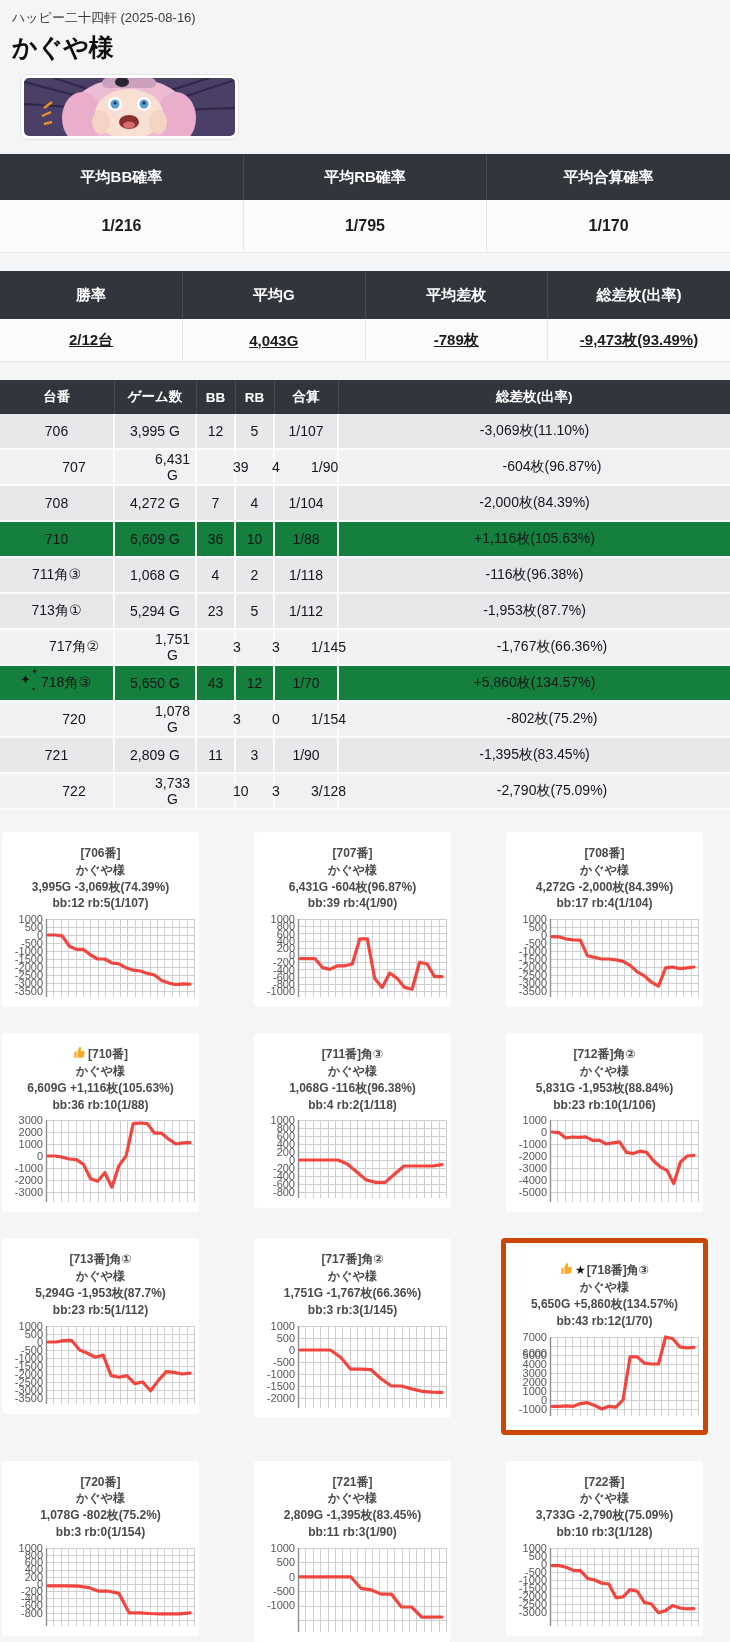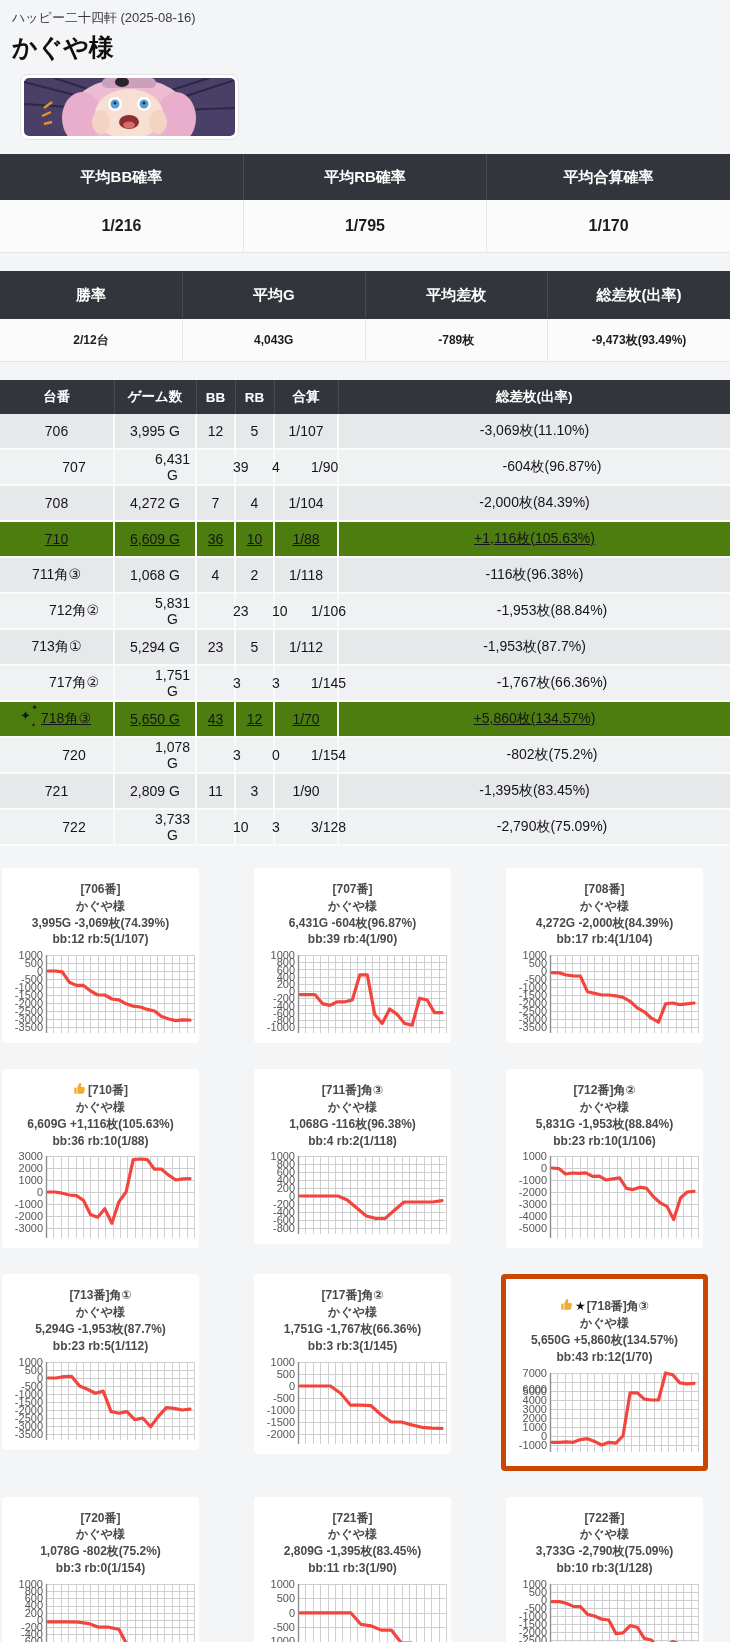--- a/index.html
+++ b/index.html
@@ -14,32 +14,32 @@
     border-radius:8px; padding:3px;}
   .thumb-svg{display:block; width:100%; height:58px; border-radius:5px;}
 
   table{border-collapse:collapse; table-layout:fixed; width:730px;}
   th{background:#32363c; color:#fff; font-weight:700;}
   .sumtable{margin-bottom:18px;}
   .sumtable th{font-size:15px; height:44px; border-right:1px solid #474a50;}
   .sumtable td{background:#fbfbfc; text-align:center; font-size:16px; font-weight:700;
     height:50px; color:#1b1c1e; border-right:1px solid #e7e7ea; border-bottom:1px solid #e7e7ea;}
   .sumtable2 th{height:46px;}
-  .sumtable2 td{height:40px; font-size:12px;}
+  .sumtable2 td{height:40px; font-size:15px;text-decoration:underline;}
   .sumtable th:last-child,.sumtable td:last-child{border-right:none;}
 
   .maintable{margin-bottom:0;}
   .maintable th{font-size:13.5px; height:32px; border-right:1px solid #474a50;}
   .maintable th:last-child{border-right:none;}
   .maintable td{font-size:14px; font-weight:500; color:#141518; text-align:center; height:32px;
     border-right:2px solid #fafbfb; border-bottom:2px solid #fafbfb;}
   .maintable td:last-child{border-right:none;}
   tr.r-even td{background:#e7e8ea;}
   tr.r-odd td{background:#f0f1f2;padding-left:36px;}
-  tr.r-hl td{background:#4d7c0f;text-decoration:underline;}
+  tr.r-hl td{background:#15803d;}
 
   .sparkle{position:relative; display:inline-block; width:15px; height:14px; margin-right:4px;
     vertical-align:-1px; color:#141518;}
   .sparkle .s-main{position:absolute; left:-2px; top:-1px; font-size:13px; line-height:13px;}
   .sparkle .s-top{position:absolute; right:-1px; top:-6px; font-size:8px; line-height:8px;}
   .sparkle .s-bot{position:absolute; right:1px; bottom:-4px; font-size:6px; line-height:6px;}
 
   .charts{display:grid; grid-template-columns:repeat(3,197px); column-gap:55px; row-gap:26px;
     padding:22px 26px 14px 2px; align-items:start;}
   .card{background:#fff; border-radius:4px; padding:13px 0 10px; box-sizing:border-box; width:197px;}
@@ -178,28 +178,20 @@
         <td>+1,116枚(105.63%)</td>
       </tr>
       <tr class="r-even">
         <td>711角③</td>
         <td>1,068 G</td>
         <td>4</td>
         <td>2</td>
         <td>1/118</td>
         <td>-116枚(96.38%)</td>
       </tr>
-      <tr class="r-odd">
-        <td>712角②</td>
-        <td>5,831 G</td>
-        <td>23</td>
-        <td>10</td>
-        <td>1/106</td>
-        <td>-1,953枚(88.84%)</td>
-      </tr>
       <tr class="r-even">
         <td>713角①</td>
         <td>5,294 G</td>
         <td>23</td>
         <td>5</td>
         <td>1/112</td>
         <td>-1,953枚(87.7%)</td>
       </tr>
       <tr class="r-odd">
         <td>717角②</td>

